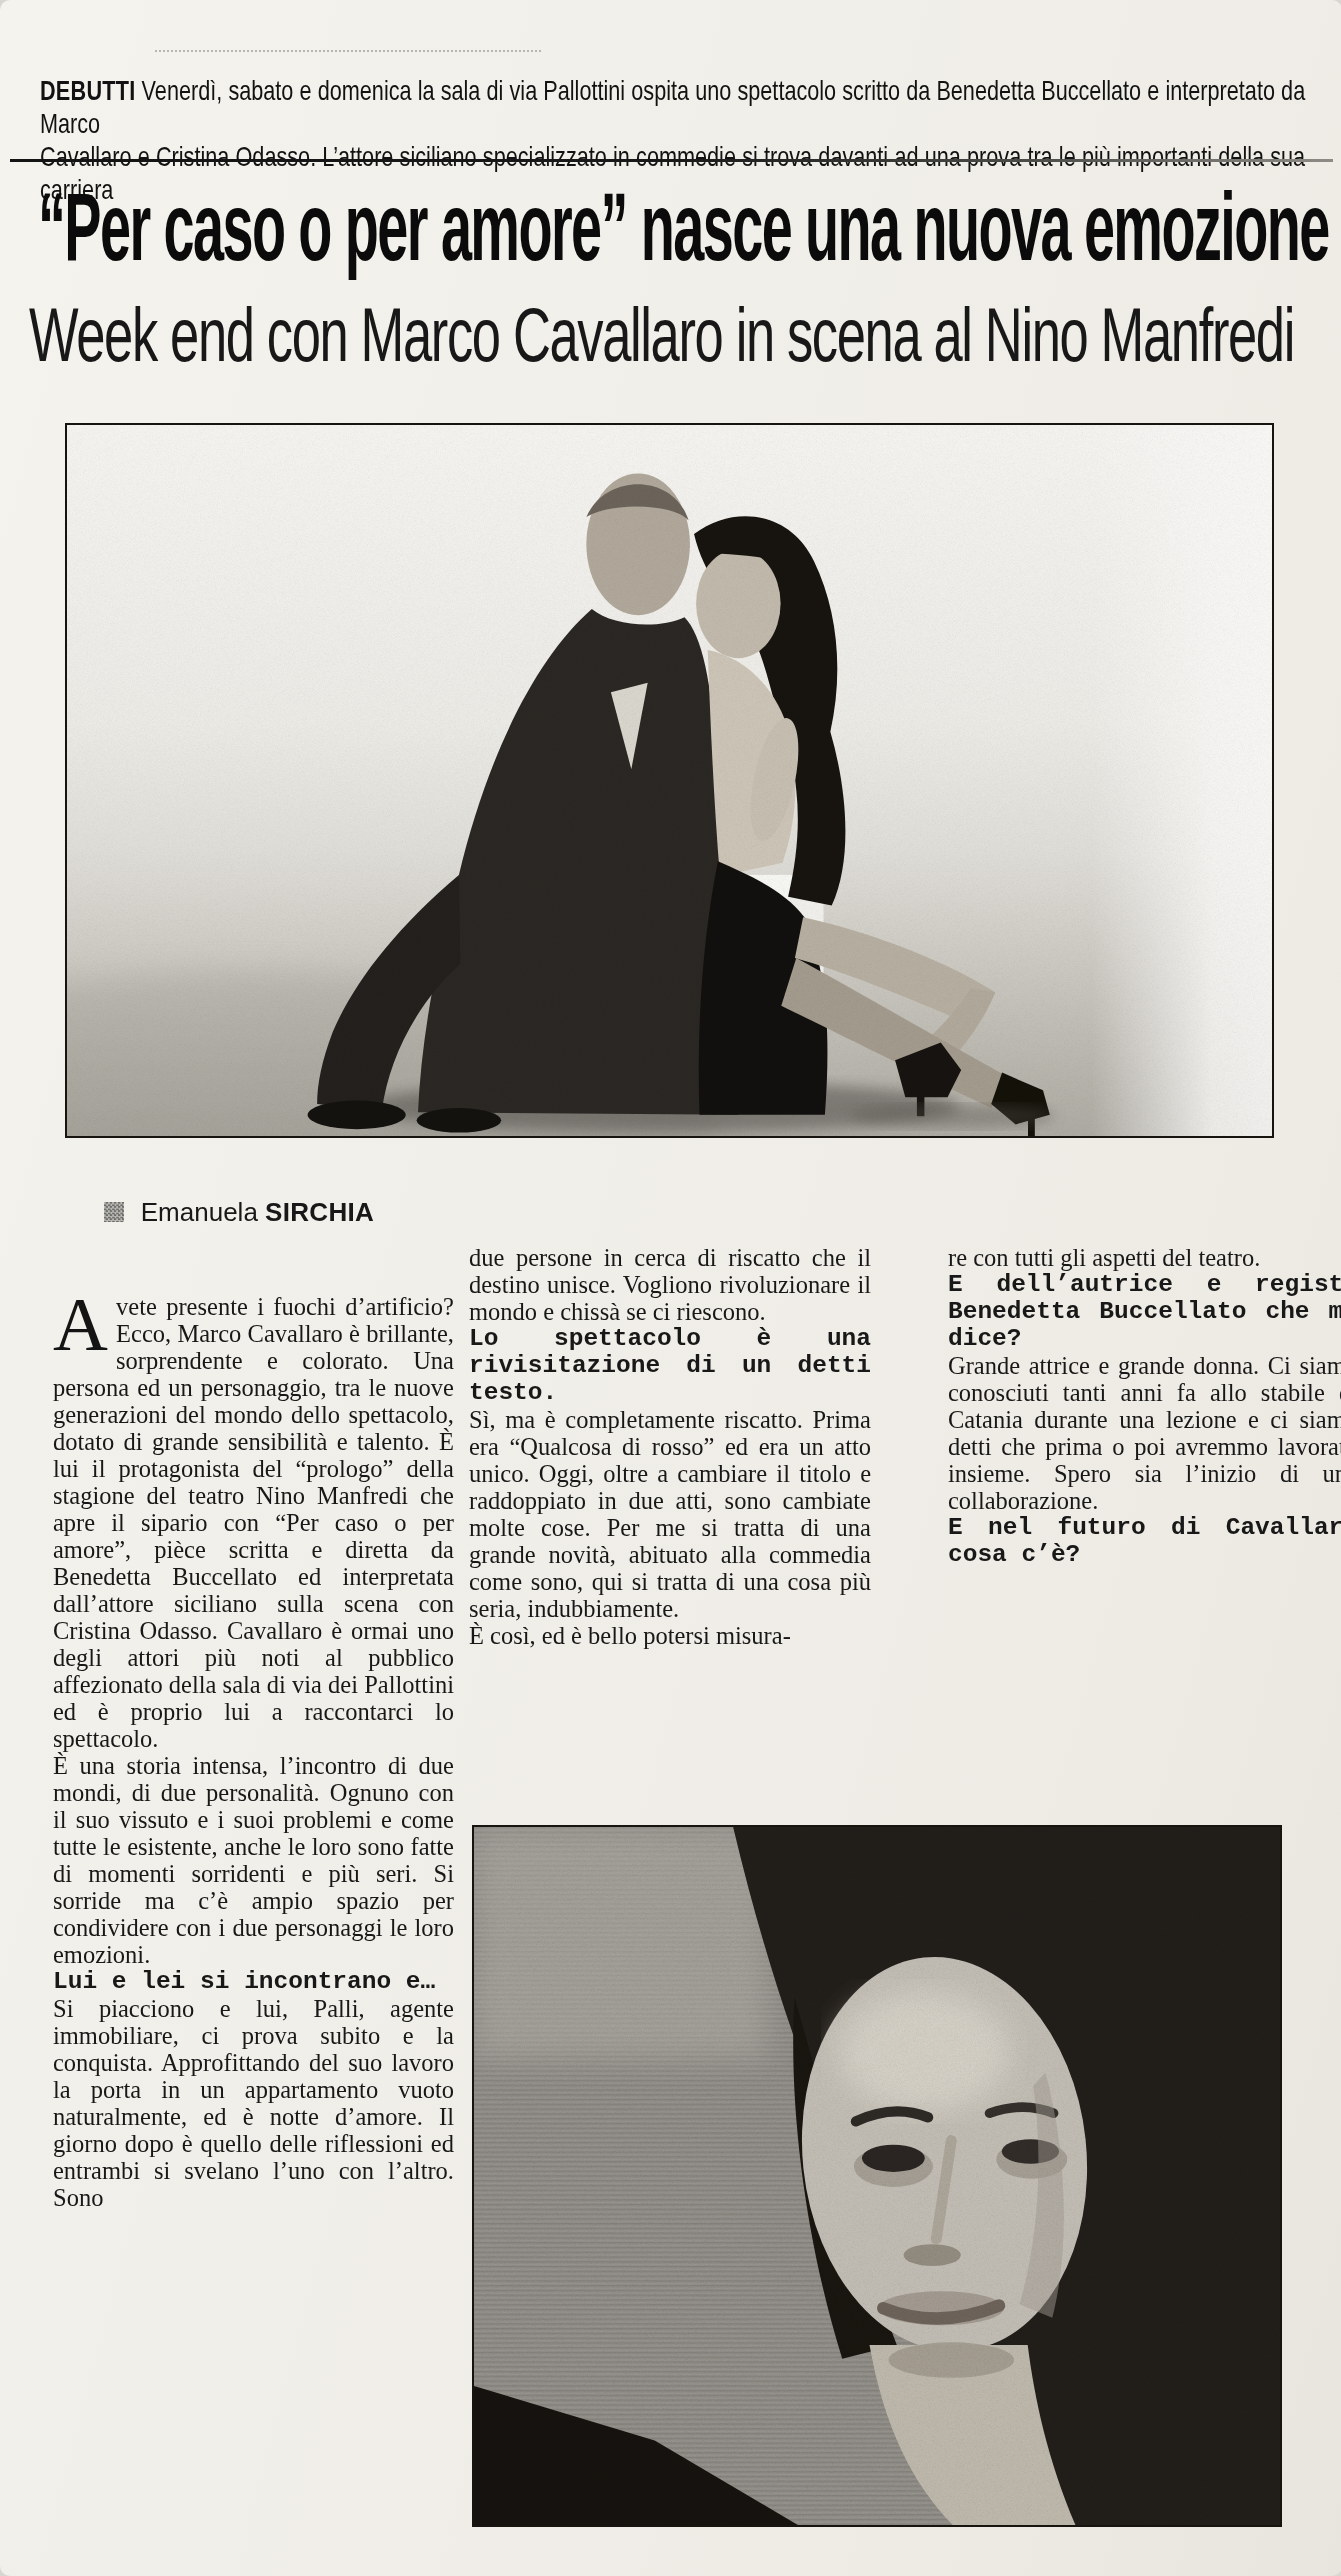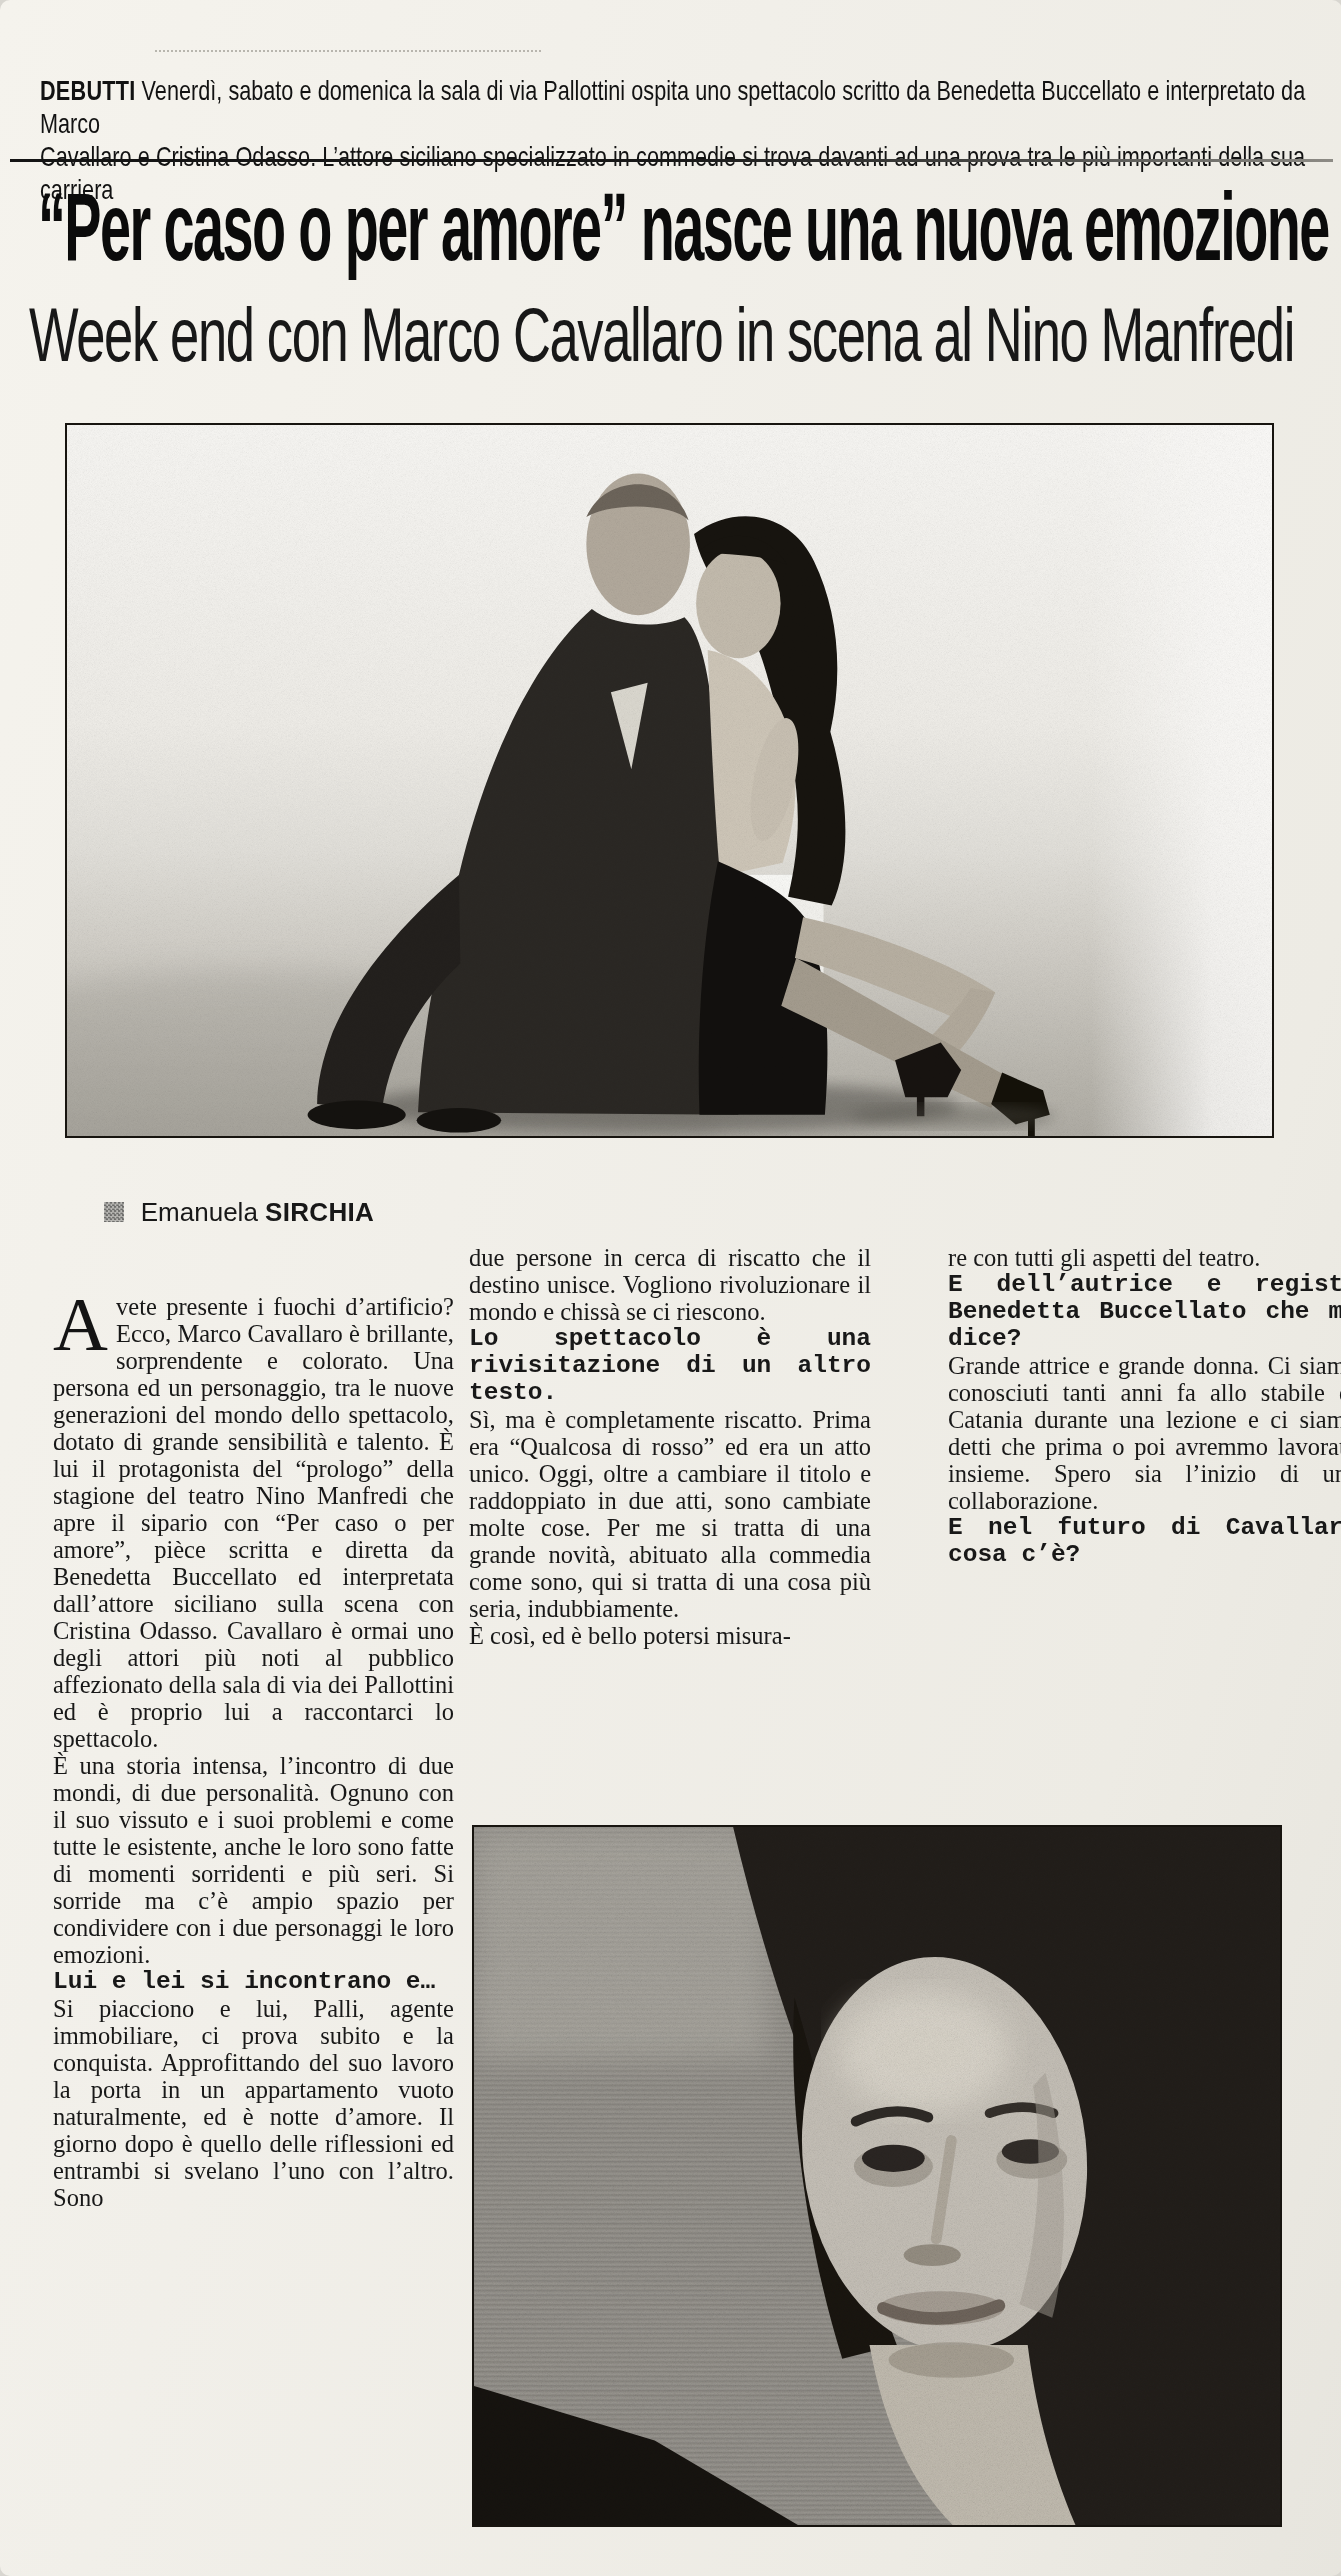--- a/index.html
+++ b/index.html
@@ -174,21 +174,21 @@
   </div>
 
   <div class="col" id="col1">
       <p class="para"><span class="dropcap">A</span>vete presente i fuochi d’artificio? Ecco, Marco Cavallaro è brillante, sorprendente e colorato. Una persona ed un personaggio, tra le nuove generazioni del mondo dello spettacolo, dotato di grande sensibilità e talento. È lui il protagonista del “prologo” della stagione del teatro Nino Manfredi che apre il sipario con “Per caso o per amore”, pièce scritta e diretta da Benedetta Buccellato ed interpretata dall’attore siciliano sulla scena con Cristina Odasso. Cavallaro è ormai uno degli attori più noti al pubblico affezionato della sala di via dei Pallottini ed è proprio lui a raccontarci lo spettacolo.</p>
       <p class="para">È una storia intensa, l’incontro di due mondi, di due personalità. Ognuno con il suo vissuto e i suoi problemi e come tutte le esistente, anche le loro sono fatte di momenti sorridenti e più seri. Si sorride ma c’è ampio spazio per condividere con i due personaggi le loro emozioni.</p>
       <p class="para subhead">Lui e lei si incontrano e…</p>
       <p class="para">Si piacciono e lui, Palli, agente immobiliare, ci prova subito e la conquista. Approfittando del suo lavoro la porta in un appartamento vuoto naturalmente, ed è notte d’amore. Il giorno dopo è quello delle riflessioni ed entrambi si svelano l’uno con l’altro. Sono</p>
     </div>
   <div class="col" id="col2">
       <p class="para">due persone in cerca di riscatto che il destino unisce. Vogliono rivoluzionare il mondo e chissà se ci riescono.</p>
-      <p class="para subhead">Lo spettacolo è una rivisitazione di un altro testo.</p>
+      <p class="para subhead">Lo spettacolo è una rivisitazione di un detti testo.</p>
       <p class="para">Sì, ma è completamente riscatto. Prima era “Qualcosa di rosso” ed era un atto unico. Oggi, oltre a cambiare il titolo e raddoppiato in due atti, sono cambiate molte cose. Per me si tratta di una grande novità, abituato alla commedia come sono, qui si tratta di una cosa più seria, indubbiamente.</p>
       <p class="para">È così, ed è bello potersi misura-</p>
     </div>
   <div class="col" id="col3">
       <p class="para">re con tutti gli aspetti del teatro.</p>
       <p class="para subhead">E dell’autrice e regista Benedetta Buccellato che mi dice?</p>
       <p class="para">Grande attrice e grande donna. Ci siamo conosciuti tanti anni fa allo stabile di Catania durante una lezione e ci siamo detti che prima o poi avremmo lavorato insieme. Spero sia l’inizio di una collaborazione.</p>
       <p class="para subhead">E nel futuro di Cavallaro cosa c’è?</p>
     </div>
 

